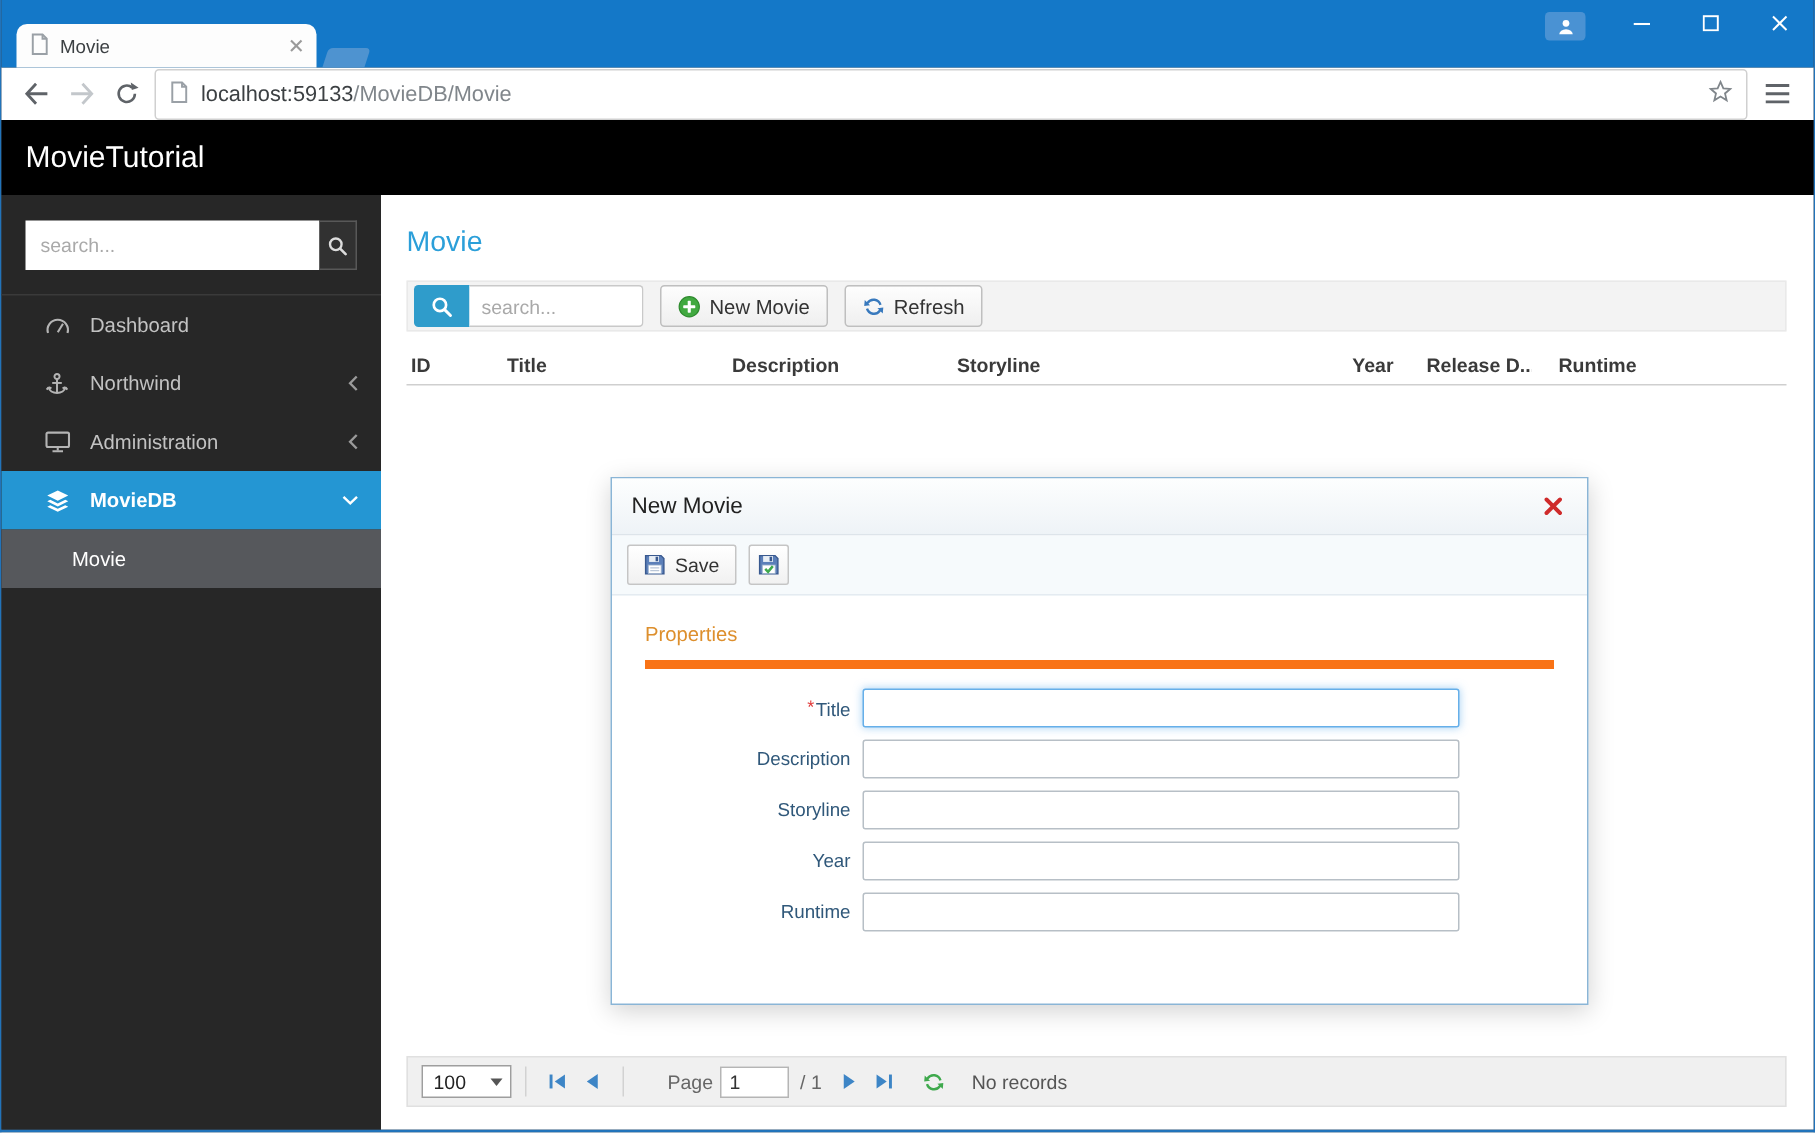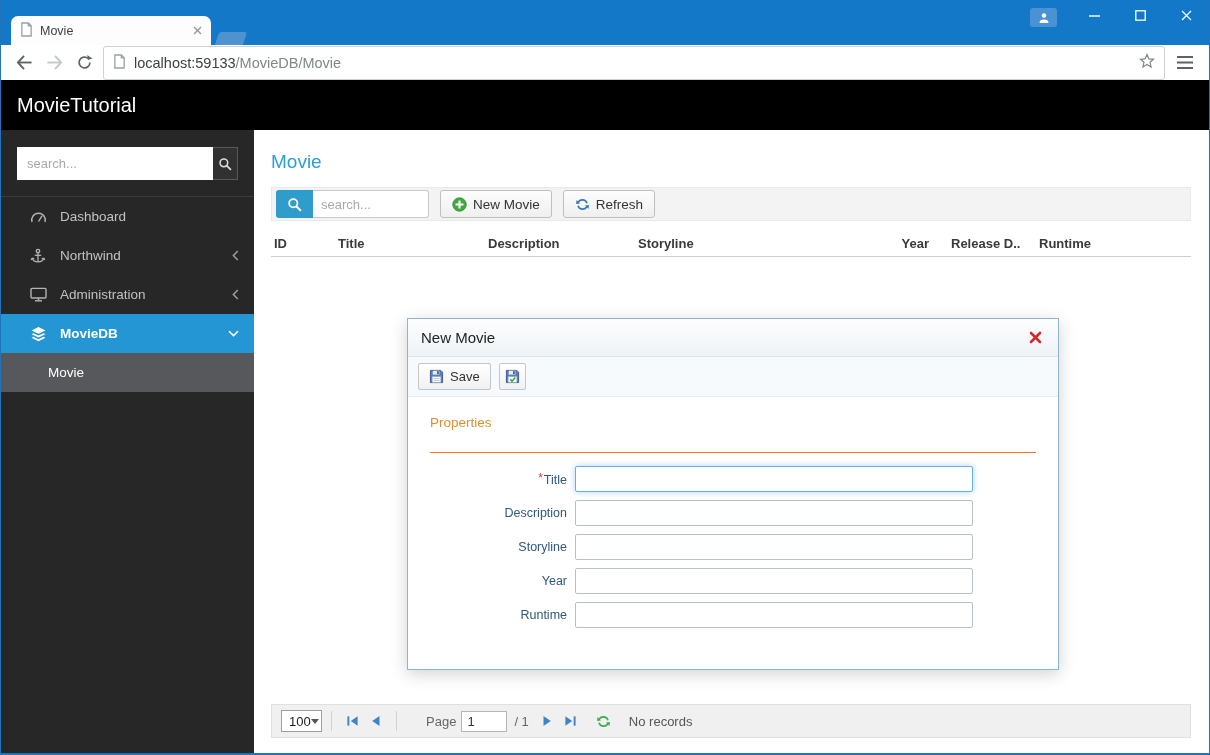--- a/index.html
+++ b/index.html
@@ -91,34 +91,34 @@
   .dialog-titlebar { height:38px; background:linear-gradient(#fdfefe,#eef3f7); border-bottom:1px solid #dde4ea;
                      display:flex; align-items:center; padding:0 13px; }
   .dialog-title { font-size:15px; color:#222; }
   .dialog-close { margin-left:auto; width:20px; height:20px; display:flex; align-items:center; justify-content:center; }
   .dialog-toolbar { height:40px; background:#f6fafc; border-bottom:1px solid #e4ebf1; display:flex; align-items:center; padding:0 10px; gap:8px; }
   .dlg-btn { height:27px; display:flex; align-items:center; gap:6px; padding:0 10px;
              background:linear-gradient(#fff,#f1f1f1); border:1px solid #c5c5c5; border-radius:2px; font-size:13px; color:#333; }
   .dlg-iconbtn { width:27px; height:27px; display:flex; align-items:center; justify-content:center;
                  background:linear-gradient(#fff,#f1f1f1); border:1px solid #c5c5c5; border-radius:2px; }
   .dialog-body { padding:18px 22px 0; }
-  .category-title { color:#dd8f2d; font-size:13.5px; padding-bottom:22px; border-bottom:1px solid #f97316; margin-bottom:13px; }
+  .category-title { color:#dd8f2d; font-size:13.5px; padding-bottom:10px; border-bottom:6px solid #f97316; margin-bottom:13px; }
   .form-row { display:flex; align-items:center; margin-bottom:8px; }
   .form-label { width:137px; text-align:right; font-size:12.5px; color:#30587a; }
   .req { color:#e03b3b; margin-right:1px; font-size:12px; vertical-align:2px; }
   .form-input { margin-left:8px; width:398px; height:26px; border:1px solid #b7bfc6; border-radius:2px;
                 padding:0 7px; font-size:13px; color:#333; font-family:"Liberation Sans", sans-serif; outline:none; }
   .form-input.focused { border-color:#66afe9; box-shadow:0 0 6px rgba(102,175,233,.55); }
   .form-input.date { width:375px; }
   .cal-btn { margin-left:5px; display:flex; align-items:center; }
 
   
   .pager { position:absolute; left:17px; right:18px; bottom:15px; height:34px; background:#f0f0f0;
            border:1px solid #e0e0e0; display:flex; align-items:center; padding:0 9px; color:#555; }
-  .page-size { width:41px; height:22px; background:#fff; border:1px solid #9e9e9e; display:flex; align-items:center;
+  .page-size { width:60px; height:22px; background:#fff; border:1px solid #9e9e9e; display:flex; align-items:center;
                padding:0 2px 0 7px; font-size:13px; color:#222; }
   .ps-caret { margin-left:auto; width:15px; height:18px; display:flex; align-items:center; justify-content:center; }
   .pager-sep { width:1px; height:20px; background:#d2d2d2; margin:0 9px; }
   .pg-btn { width:23px; height:23px; display:flex; align-items:center; justify-content:center; }
   .pg-label { margin:0 5px 0 20px; font-size:13px; color:#666; }
   .page-input { width:46px; height:21px; border:1px solid #b5b5b5; padding:0 5px; font-size:13px; color:#333;
                 font-family:"Liberation Sans", sans-serif; outline:none; }
   .page-count { margin:0 7px; font-size:13px; color:#666; white-space:nowrap; }
   .pager-refresh { margin-left:10px; width:24px; height:24px; display:flex; align-items:center; justify-content:center; }
   .pager-status { margin-left:13px; font-size:13px; color:#555; }

